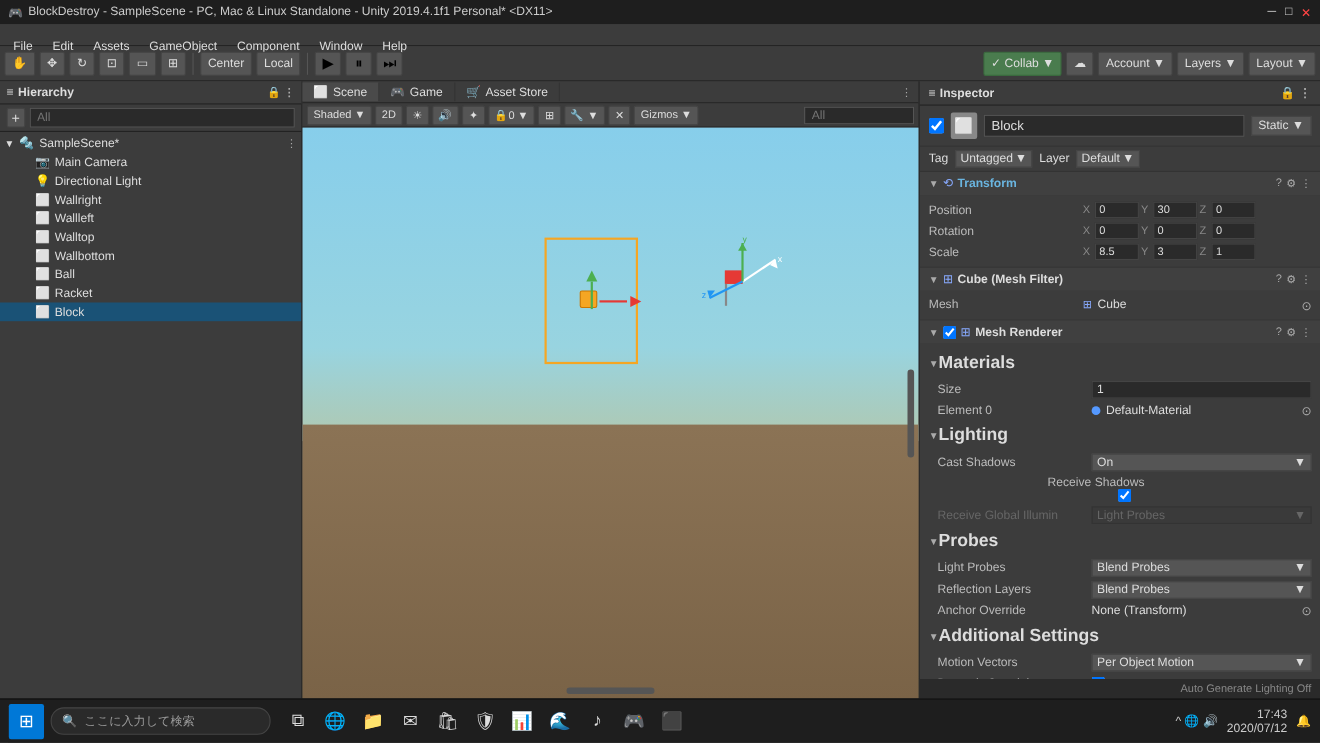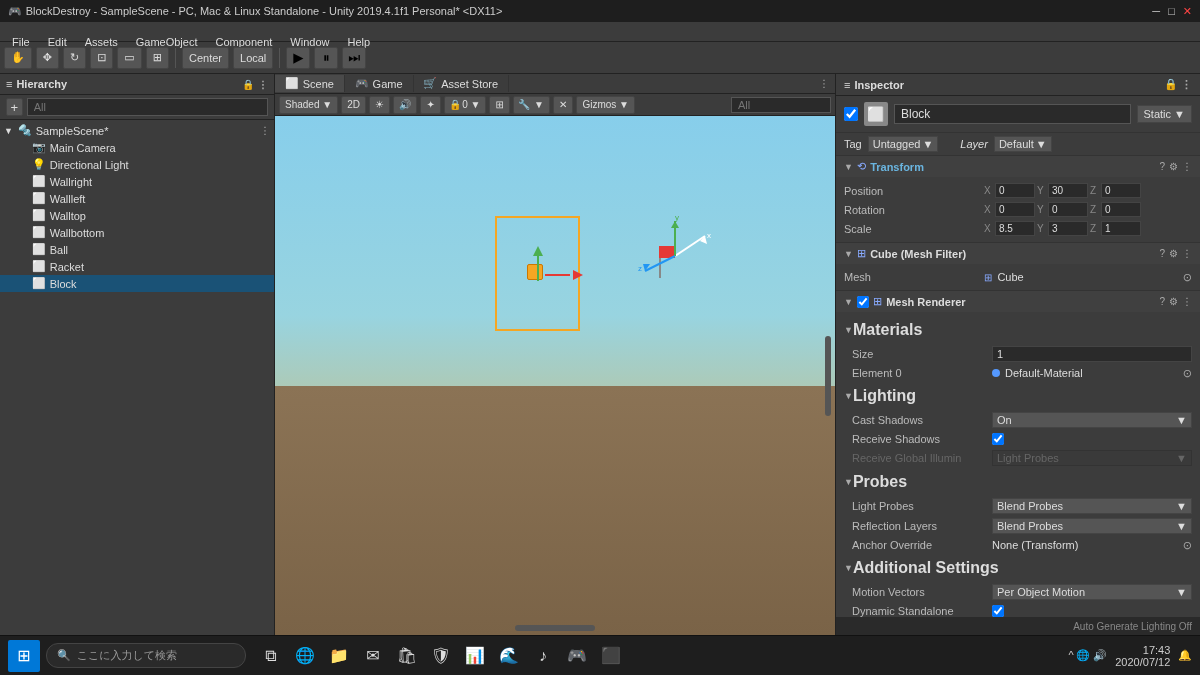--- a/index.html
+++ b/index.html
@@ -141,20 +141,27 @@
   <button class="toolbar-btn">▭</button>
   <button class="toolbar-btn">⊞</button>
   <div class="toolbar-sep"></div>
   <button class="toolbar-btn">Center</button>
   <button class="toolbar-btn">Local</button>
   <div class="toolbar-sep"></div>
 
   <button class="play-btn">▶</button>
   <button class="play-btn">⏸</button>
   <button class="play-btn">⏭</button>
+  <div class="toolbar-right">
+    <button class="toolbar-btn toolbar-btn-green">✓ Collab ▼</button>
+    <button class="toolbar-btn">☁</button>
+    <button class="toolbar-btn">Account ▼</button>
+    <button class="toolbar-btn">Layers ▼</button>
+    <button class="toolbar-btn">Layout ▼</button>
+  </div>
 </div>
 
 <div id="main">
 
   <div id="hierarchy">
     <div id="hierarchy-header">
       <span>≡</span>
       <span>Hierarchy</span>
       <span class="panel-icon">🔒 ⋮</span>
     </div>
@@ -308,21 +315,21 @@
           <button class="static-btn">Static ▼</button>
         </div>
       </div>
 
       <div class="tag-layer-row">
         <span>Tag</span>
         <div class="dropdown-select">
           <span>Untagged</span>
           <span>▼</span>
         </div>
-        <span style="margin-left:16px;font-style:italic;">Layer</span>
+        <span style="margin-left:0;">Layer</span>
         <div class="dropdown-select">
           <span>Default</span>
           <span>▼</span>
         </div>
       </div>
 
       <div class="component-section">
         <div class="component-header">
           <span class="expand-arrow">▼</span>
           <span style="color:#88aaff;">⟲</span>
@@ -446,21 +453,21 @@
             <span class="expand-arrow">▼</span>
             <span class="section-title">Lighting</span>
           </div>
           <div class="prop-row" style="padding-left:8px;">
             <span class="prop-label">Cast Shadows</span>
             <div class="prop-dropdown">
               <span>On</span>
               <span>▼</span>
             </div>
           </div>
-          <div class="prop-row" style="padding-left:8px;">
+          <div class="prop-row" style="padding-left:8px;flex-direction:column;">
             <span class="prop-label">Receive Shadows</span>
             <input type="checkbox" checked="" class="checkbox-input" style="">
           </div>
           <div class="prop-row" style="padding-left:8px;">
             <span class="prop-label" style="color:#666;">Receive Global Illumin</span>
             <div class="prop-dropdown" style="background:#3a3a3a;border-color:#333;color:#666;">
               <span>Light Probes</span>
               <span>▼</span>
             </div>
           </div>

